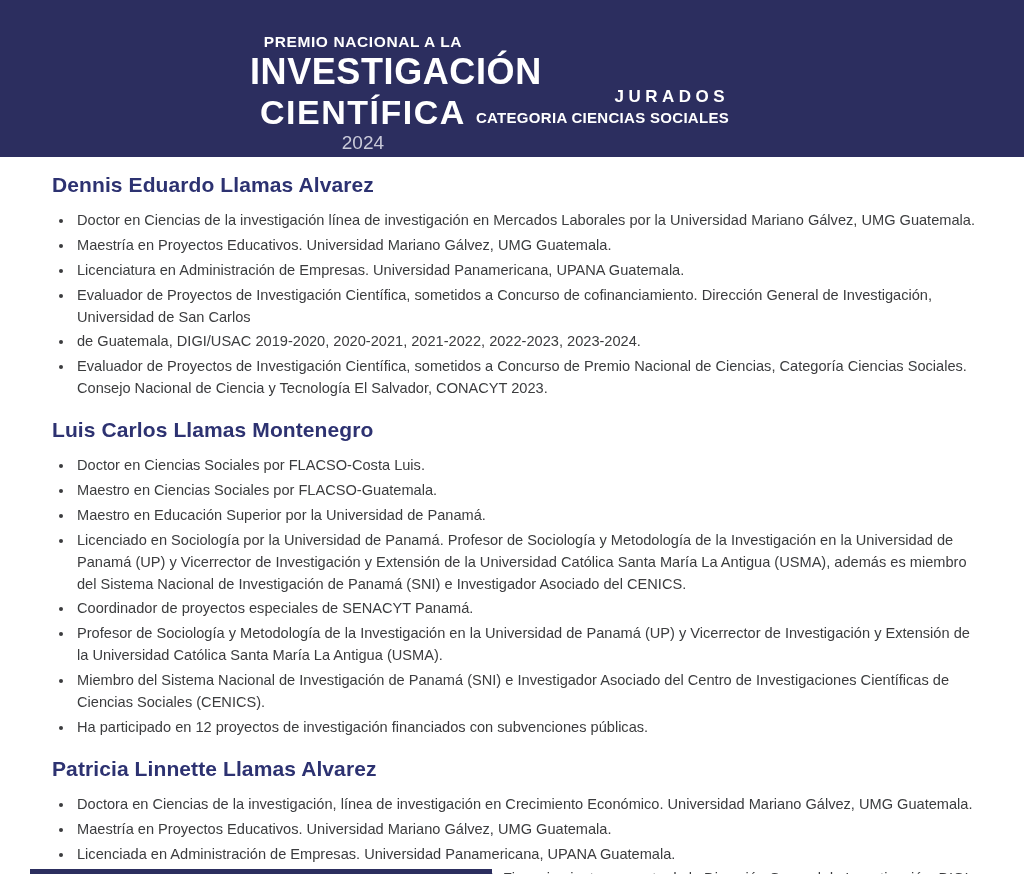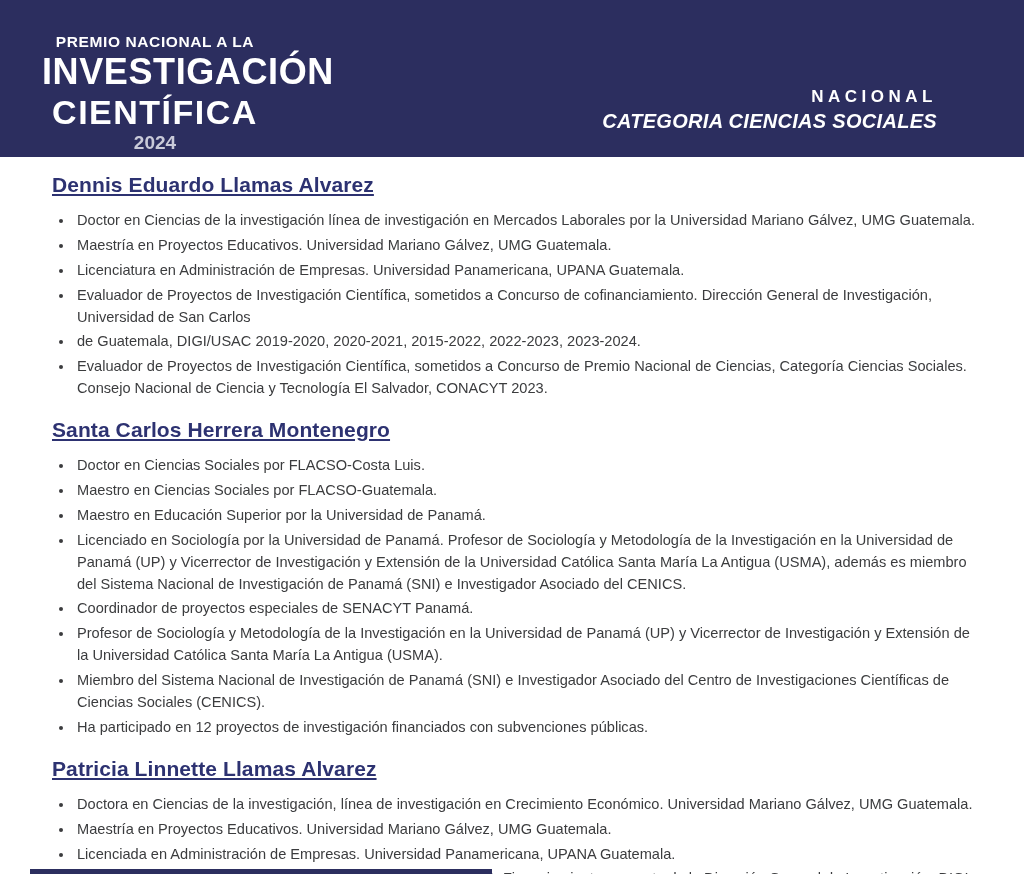--- a/index.html
+++ b/index.html
@@ -11,21 +11,21 @@
     height: 874px;
     background: #ffffff;
     overflow: hidden;
   }
   
   .banner {
     width: 100%;
     height: 157px;
     background: #2c2e5f;
     display: flex;
-    justify-content: space-between;
+    justify-content: center;
     align-items: flex-start;
   }
   .logo-block {
     margin: 33px 0 0 42px;
     text-align: center;
     color: #ffffff;
     width: 226px;
     line-height: 1.12;
   }
   .logo-line1 {
@@ -42,55 +42,53 @@
     margin-top: 2px;
   }
   .logo-line3 {
     font-size: 34px;
     font-weight: 800;
     letter-spacing: 1.5px;
     display: block;
   }
   .logo-year {
     font-size: 19px;
-    font-weight: 700;
+    font-weight: 400;
     color: #c9cad9;
     display: block;
     margin-top: 1px;
   }
   .banner-right {
     margin: 86px 87px 0 0;
     text-align: right;
     color: #ffffff;
   }
   .banner-title {
     font-size: 17px;
     font-weight: 700;
     letter-spacing: 4.5px;
     line-height: 1.3;
   }
   .banner-subtitle {
-    font-size: 20px;
+    font-size: 15px;
     font-weight: 700;
     letter-spacing: 0.3px;
     line-height: 1.3;
-    font-style: italic;
   }
   
   .content {
     padding: 16px 34px 0 52px;
   }
   .juror-section { margin-bottom: 4px; }
   .juror-name {
     color: #2d3271;
     font-size: 21px;
     font-weight: 700;
     margin-bottom: 13px;
     letter-spacing: 0.1px;
-    text-decoration: underline;
   }
   .credentials {
     list-style: disc;
     margin: 0 0 18px 0;
     padding-left: 22px;
     max-width: 930px;
   }
   .credentials li {
     color: #3b3c3e;
     font-size: 14.6px;
@@ -114,41 +112,41 @@
 <div class="page">
 
   <div class="banner">
     <div class="logo-block">
       <span class="logo-line1">PREMIO NACIONAL A LA</span>
       <span class="logo-line2">INVESTIGACIÓN</span>
       <span class="logo-line3">CIENTÍFICA</span>
       <span class="logo-year">2024</span>
     </div>
     <div class="banner-right">
-      <div class="banner-title">NACIONAL</div>
+      <div class="banner-title">JURADOS</div>
       <div class="banner-subtitle">CATEGORIA CIENCIAS SOCIALES</div>
     </div>
   </div>
 
   <div class="content">
 
     <div class="juror-section">
       <div class="juror-name">Dennis Eduardo Llamas Alvarez</div>
       <ul class="credentials">
         <li>Doctor en Ciencias de la investigación línea de investigación en Mercados Laborales por la Universidad Mariano Gálvez, UMG Guatemala.</li>
         <li>Maestría en Proyectos Educativos. Universidad Mariano Gálvez, UMG Guatemala.</li>
         <li>Licenciatura en Administración de Empresas. Universidad Panamericana, UPANA Guatemala.</li>
         <li>Evaluador de Proyectos de Investigación Científica, sometidos a Concurso de cofinanciamiento. Dirección General de Investigación, Universidad de San Carlos</li>
-        <li>de Guatemala, DIGI/USAC 2019-2020, 2020-2021, 2015-2022, 2022-2023, 2023-2024.</li>
+        <li>de Guatemala, DIGI/USAC 2019-2020, 2020-2021, 2021-2022, 2022-2023, 2023-2024.</li>
         <li>Evaluador de Proyectos de Investigación Científica, sometidos a Concurso de Premio Nacional de Ciencias, Categoría Ciencias Sociales. Consejo Nacional de Ciencia y Tecnología El Salvador, CONACYT 2023.</li>
       </ul>
     </div>
 
     <div class="juror-section">
-      <div class="juror-name">Santa Carlos Herrera Montenegro</div>
+      <div class="juror-name">Luis Carlos Llamas Montenegro</div>
       <ul class="credentials">
         <li>Doctor en Ciencias Sociales por FLACSO-Costa Luis.</li>
         <li>Maestro en Ciencias Sociales por FLACSO-Guatemala.</li>
         <li>Maestro en Educación Superior por la Universidad de Panamá.</li>
         <li>Licenciado en Sociología por la Universidad de Panamá. Profesor de Sociología y Metodología de la Investigación en la Universidad de Panamá (UP) y Vicerrector de Investigación y Extensión de la Universidad Católica Santa María La Antigua (USMA), además es miembro del Sistema Nacional de Investigación de Panamá (SNI) e Investigador Asociado del CENICS.</li>
         <li>Coordinador de proyectos especiales de SENACYT Panamá.</li>
         <li>Profesor de Sociología y Metodología de la Investigación en la Universidad de Panamá (UP) y Vicerrector de Investigación y Extensión de la Universidad Católica Santa María La Antigua (USMA).</li>
         <li>Miembro del Sistema Nacional de Investigación de Panamá (SNI) e Investigador Asociado del Centro de Investigaciones Científicas de Ciencias Sociales (CENICS).</li>
         <li>Ha participado en 12 proyectos de investigación financiados con subvenciones públicas.</li>
       </ul>

